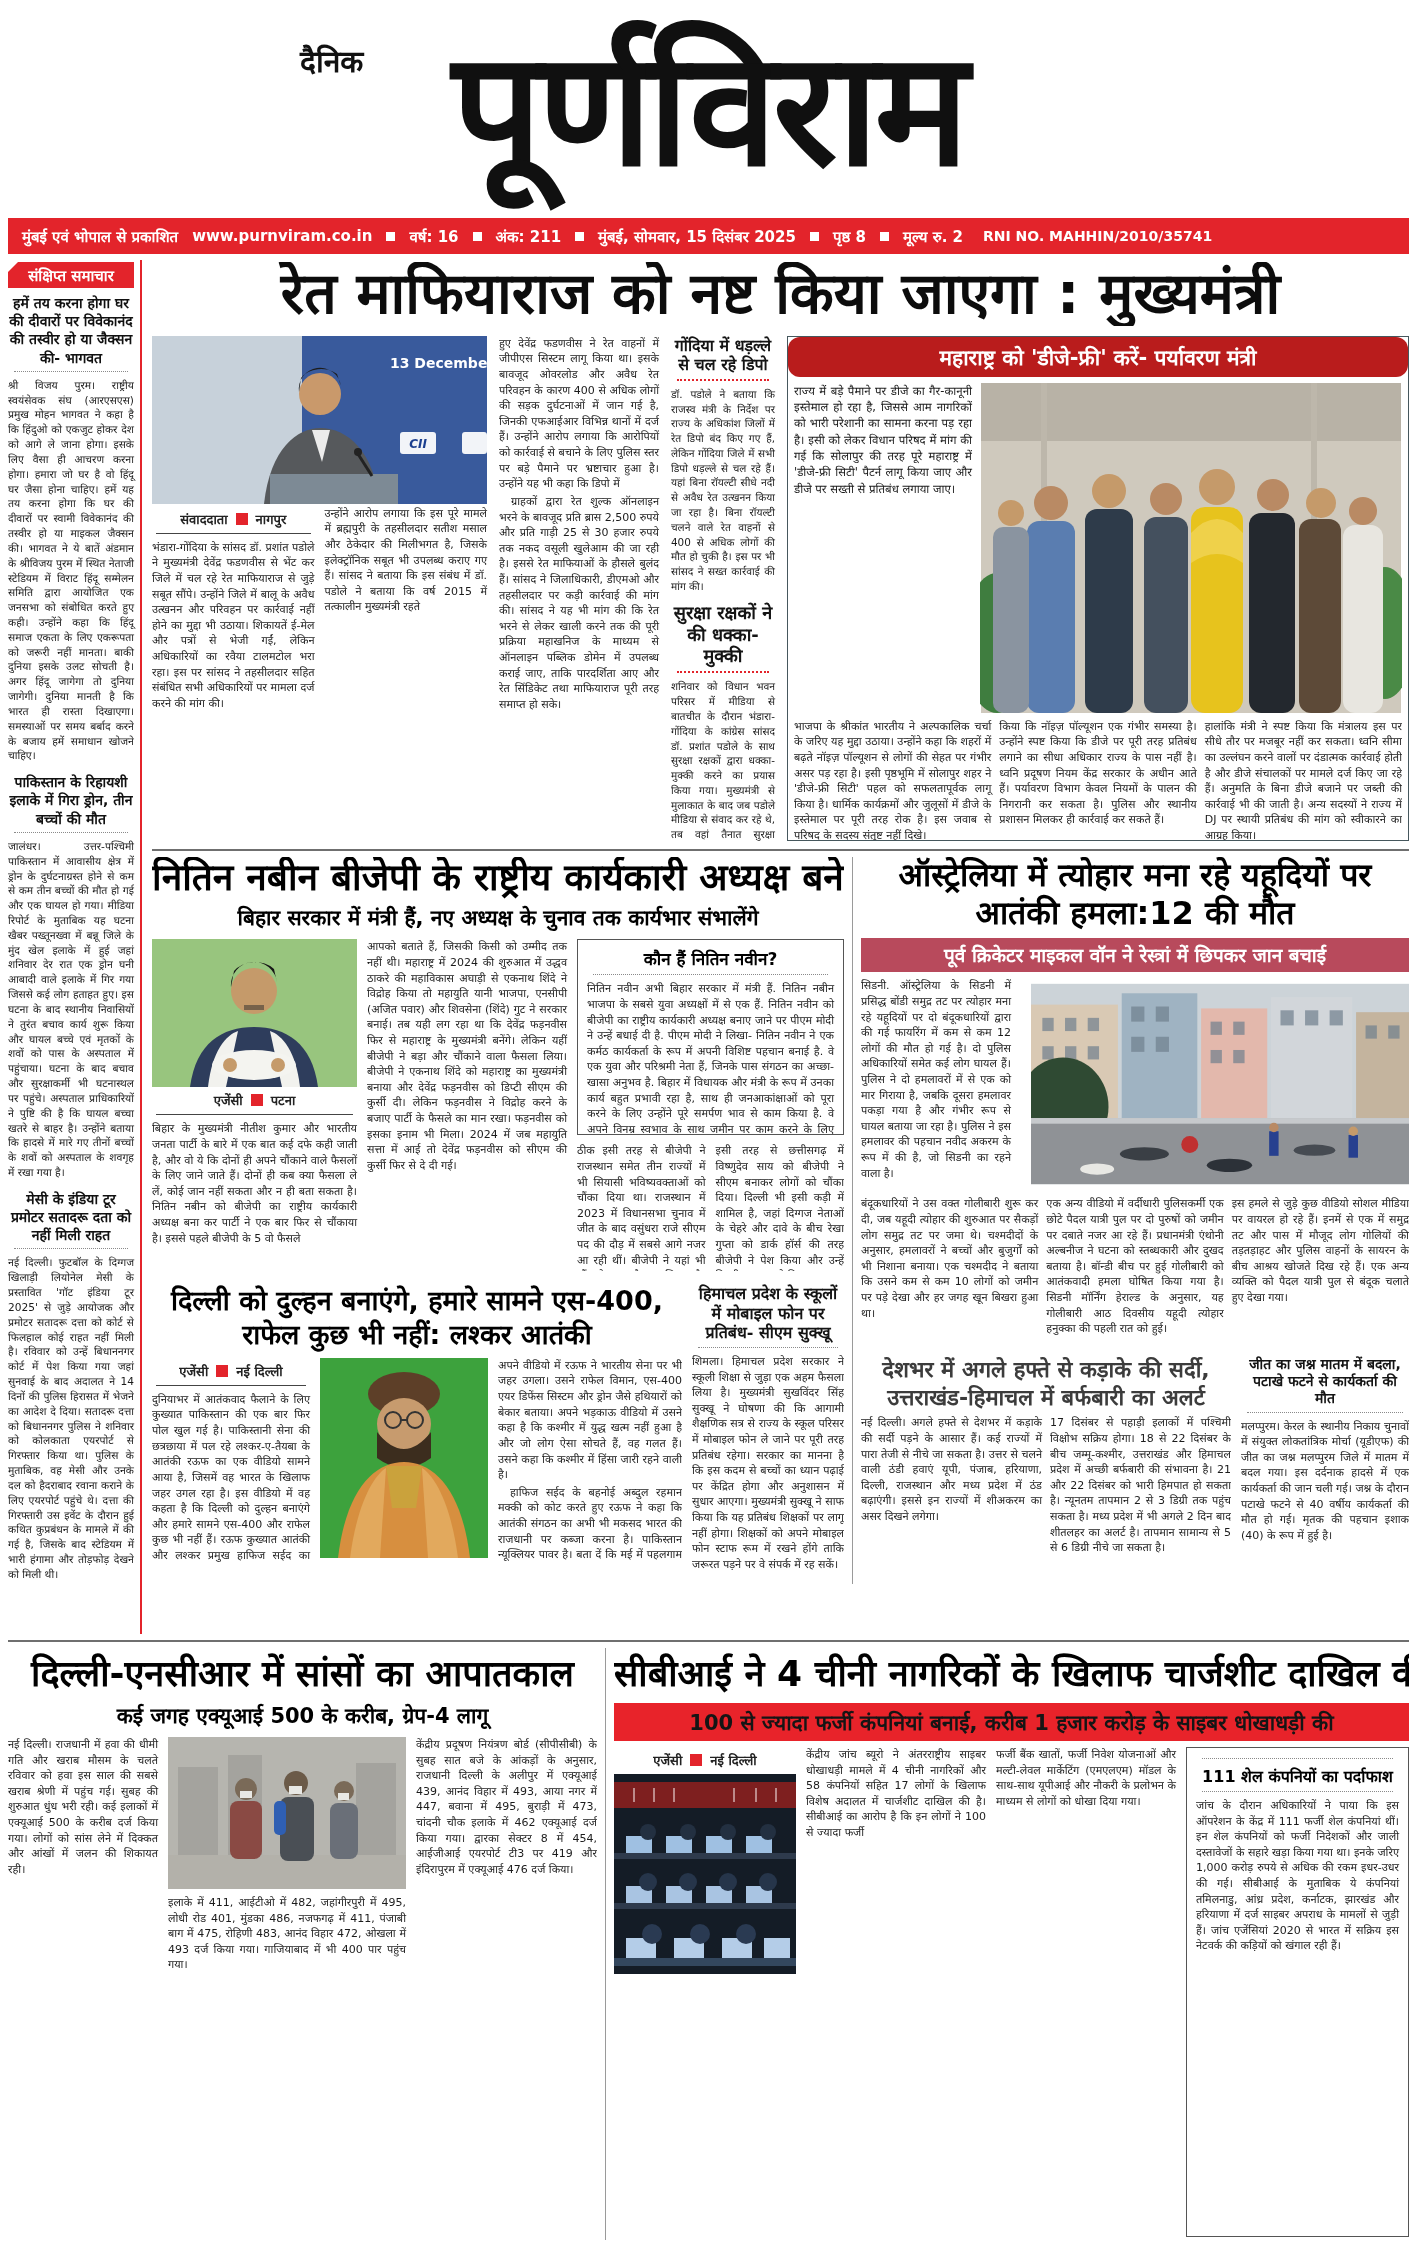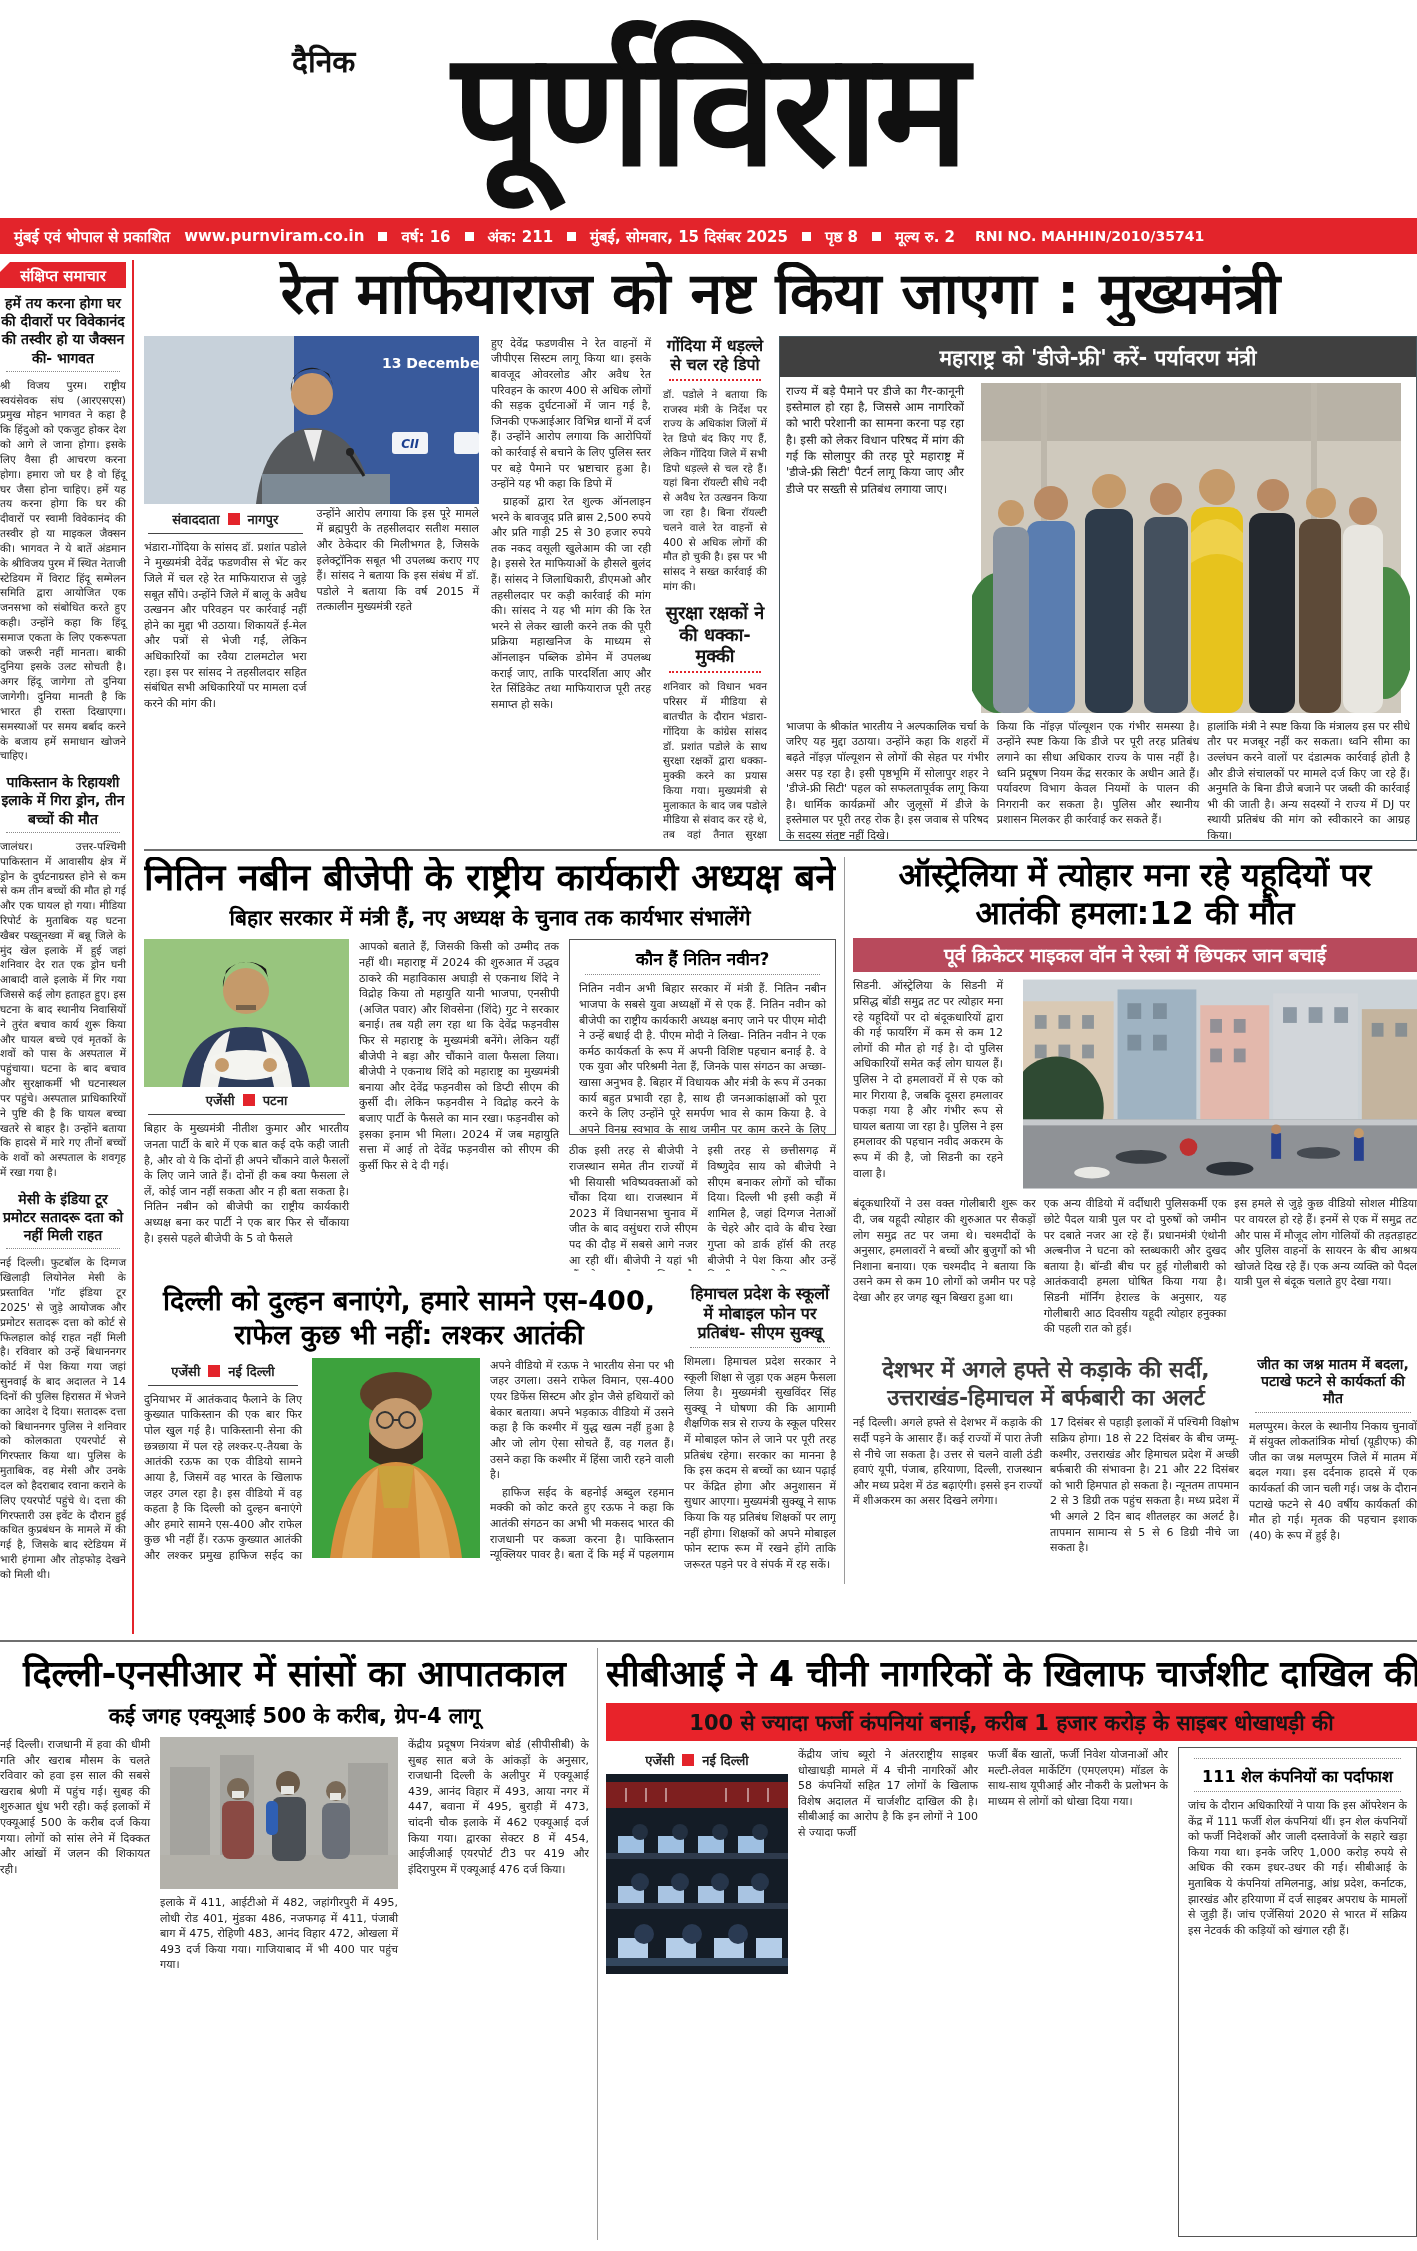--- a/index.html
+++ b/index.html
@@ -1,18 +1,18 @@
 <!DOCTYPE html>
 <html lang="hi"><head>
 <meta charset="utf-8">
 <style>
   * { box-sizing: border-box; margin: 0; padding: 0; }
   html,body { background:#e9e9e9; }
   body { font-family:"DejaVu Sans", sans-serif; }
-  .page { width:1417px; height:2251px; background:#fff; margin:0 auto; overflow:hidden; position:relative; padding:0 0; }
+  .page { width:1417px; height:2251px; background:#fff; margin:0 auto; overflow:hidden; position:relative; padding:0 8px; }
 
   
   .masthead { height:218px; position:relative; text-align:center; }
   .masthead .tagline { position:absolute; left:292px; top:40px; font-size:30px; font-weight:bold; color:#111; }
   .masthead .title { font-size:158px; font-weight:900; color:#101010; line-height:218px; letter-spacing:-4px; white-space:nowrap; }
 
   
   .infobar { height:36px; background:#e3242b; color:#fff; display:flex; align-items:center; gap:14px; padding:0 14px; font-size:15px; font-weight:bold; white-space:nowrap; overflow:hidden; }
   .infobar .sq { width:9px; height:9px; background:#fff; display:inline-block; flex:0 0 auto; }
   .infobar .rni { font-size:14px; margin-left:6px; }
@@ -44,21 +44,21 @@
   .blockA .cols2 { display:flex; gap:10px; margin-top:2px; }
   .blockA .cols2 > div { width:50%; }
   .colC { width:160px; flex:0 0 auto; }
   .colD { width:104px; flex:0 0 auto; }
   .colD .bt { font-size:10.4px; }
   .gondia-head { font-size:16px; }
   .guards-head { font-size:18px; }
 
   
   .dj-box { flex:1 1 auto; border:1px solid #46575d; overflow:hidden; }
-  .dj-head { background:#404040; color:#fff; font-weight:800; font-size:21px; text-align:center; padding:6px 4px; }
+  .dj-head { background:#b91c1c; color:#fff; font-weight:800; font-size:21px; text-align:center; padding:6px 4px;border-radius:12px; }
   .dj-body { padding:6px; }
   .dj-row1 { display:flex; gap:8px; }
   .dj-intro { width:178px; flex:0 0 auto; font-size:11.5px; }
   .dj-cols { display:flex; gap:8px; margin-top:6px; height:128px; overflow:hidden; }
   .dj-cols > div { flex:1; }
 
   
   .sec2 { border-top:2px solid #6f6f6f; margin-top:8px; padding-top:6px; display:flex; height:735px; overflow:hidden; }
   .sec2-left { width:700px; flex:0 0 auto; padding-right:8px; }
   .sec2-right { flex:1 1 auto; border-left:1.5px solid #9a9a9a; padding-left:8px; overflow:hidden; }

